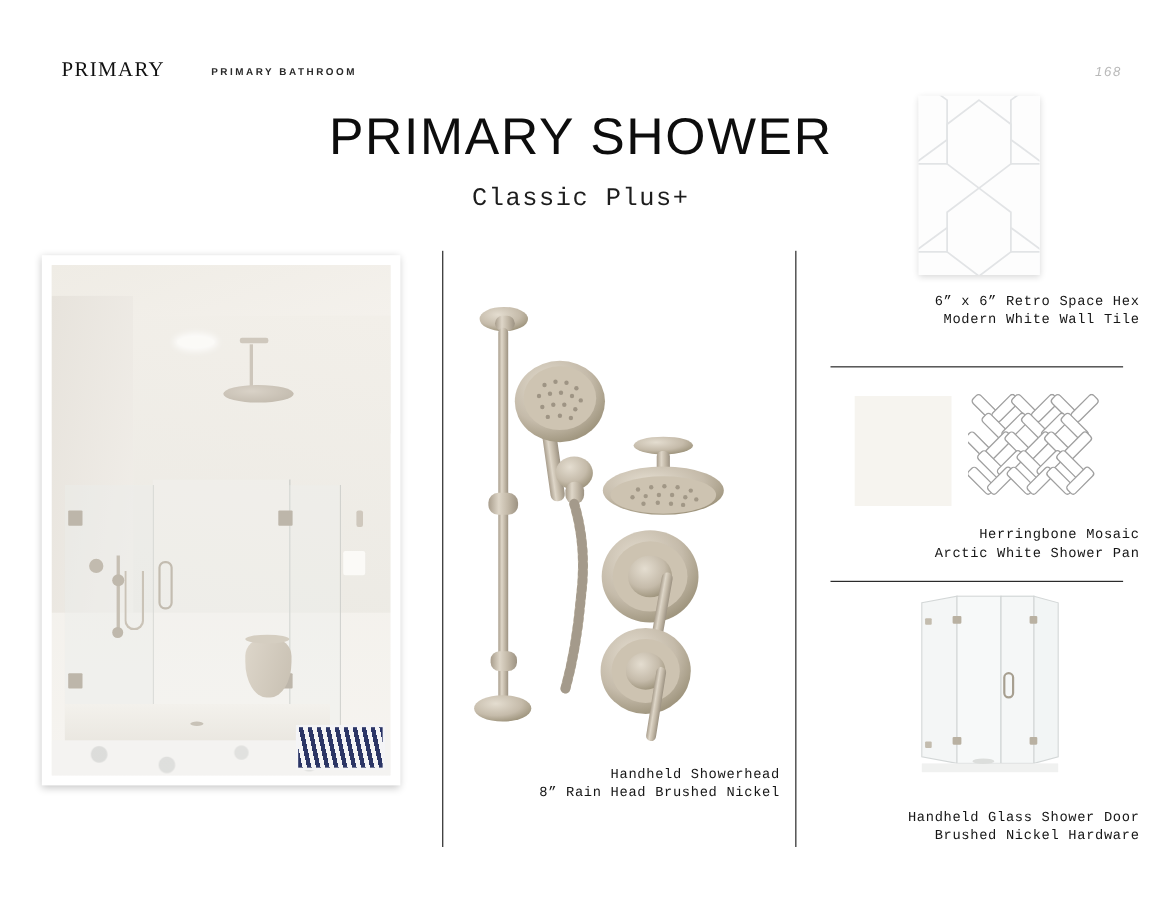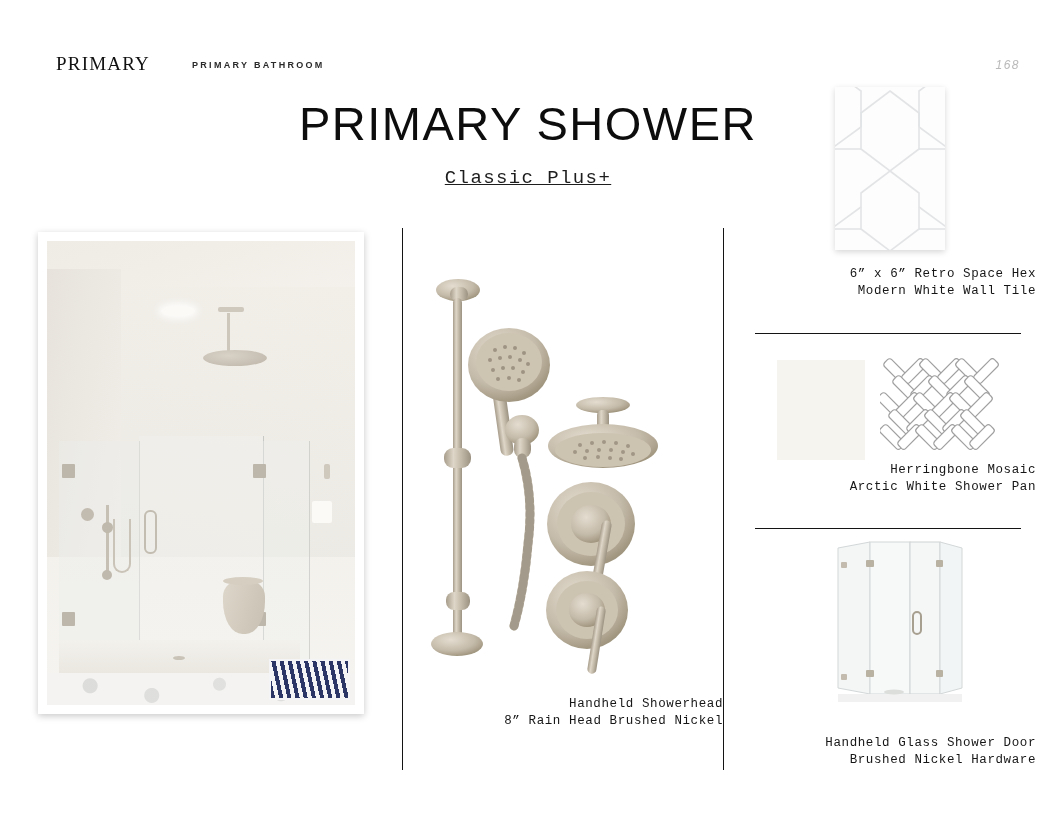--- a/index.html
+++ b/index.html
@@ -31,41 +31,41 @@
 
   
   .title{
     position:absolute;left:0;right:0;top:96px;text-align:center;
     font-family:Liberation Sans, sans-serif;
     font-size:47px;letter-spacing:1.5px;color:#0d0d0d;font-weight:400;
   }
   .subtitle{
     position:absolute;left:0;right:0;top:167px;text-align:center;
     font-family:"Liberation Mono", monospace;
-    font-size:19px;letter-spacing:1.4px;color:#1d1d1d;text-decoration:underline;
+    font-size:23px;letter-spacing:1.4px;color:#1d1d1d;
   }
 
   
   .vdiv{position:absolute;width:1px;background:#141414;}
   .vdiv.left{left:402px;top:228px;height:542px;}
   .vdiv.right{left:723px;top:228px;height:542px;}
   .hdiv{position:absolute;height:1px;background:#141414;left:755px;width:266px;}
   .hdiv.one{top:333px;}
   .hdiv.two{top:528px;}
 
   
   .caption{
     position:absolute;text-align:right;
     font-family:"Liberation Mono", monospace;
     font-size:12.5px;line-height:17px;letter-spacing:.6px;color:#161616;
     white-space:pre-line;
   }
-  .cap-center{left:402px;width:321px;top:696px;}
+  .cap-center{left:388px;width:321px;top:696px;}
   .cap-tile  {left:740px;width:296px;top:266px;}
-  .cap-mosaic{left:740px;width:296px;top:462px;}
+  .cap-mosaic{left:740px;width:296px;top:478px;}
   .cap-door  {left:740px;width:296px;top:735px;}
 
   
   .photo-frame{
     position:absolute;left:38px;top:232px;width:326px;height:482px;
     background:#ffffff;
     box-shadow:0 2px 7px rgba(0,0,0,.22);
     padding:9px;box-sizing:border-box;
   }
   .photo{position:relative;width:100%;height:100%;overflow:hidden;

